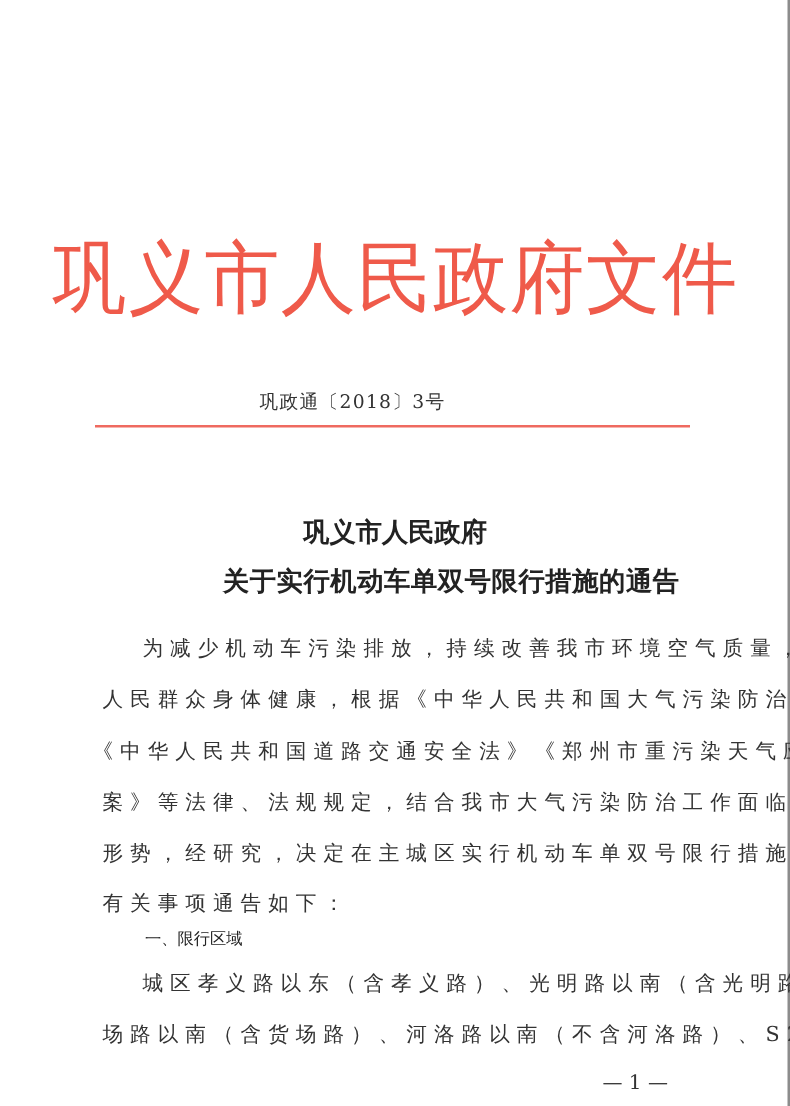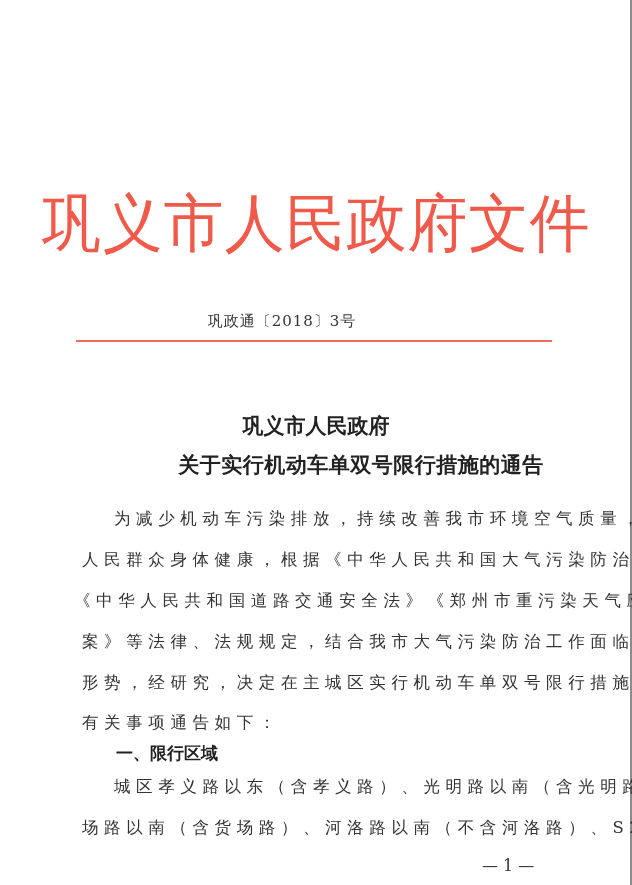--- a/index.html
+++ b/index.html
@@ -17,21 +17,21 @@
   .doc-number {
     position: absolute; left: 0; width: 564px; top: 312px; text-align: center;
     font-size: 15px; color: #333; letter-spacing: 1px;
   }
   .red-rule { position: absolute; left: 76px; width: 476px; top: 340px; height: 2px; background: #ef6a60; }
   .heading { position: absolute; left: 0; width: 632px; text-align: center; font-weight: bold; color: #222; font-size: 21px; }
   .h1 { top: 412px; }
   .h2 { top: 451px; letter-spacing: 0.5px; padding-left: 45px; }
   .body-text { position: absolute; left: 82px; width: 472px; font-size: 16.5px; color: #333; }
   .line { position: absolute; white-space: nowrap; letter-spacing: 5.6px; }
-  .section-title { position: absolute; font-size: 17px; font-weight: bold; color: #222; font-family: "DejaVu Sans", sans-serif; }
+  .section-title { position: absolute; font-size: 13px; font-weight: normal; color: #222; font-family: "DejaVu Sans", sans-serif; }
   .page-number { position: absolute; left: 482px; top: 800px; font-size: 16px; color: #333; }
 </style>
 </head>
 <body>
 
 <div class="right-edge"></div>
 
 <div class="doc-title">巩义市人民政府文件</div>
 <div class="doc-number">巩政通〔2018〕3号</div>
 <div class="red-rule"></div>

